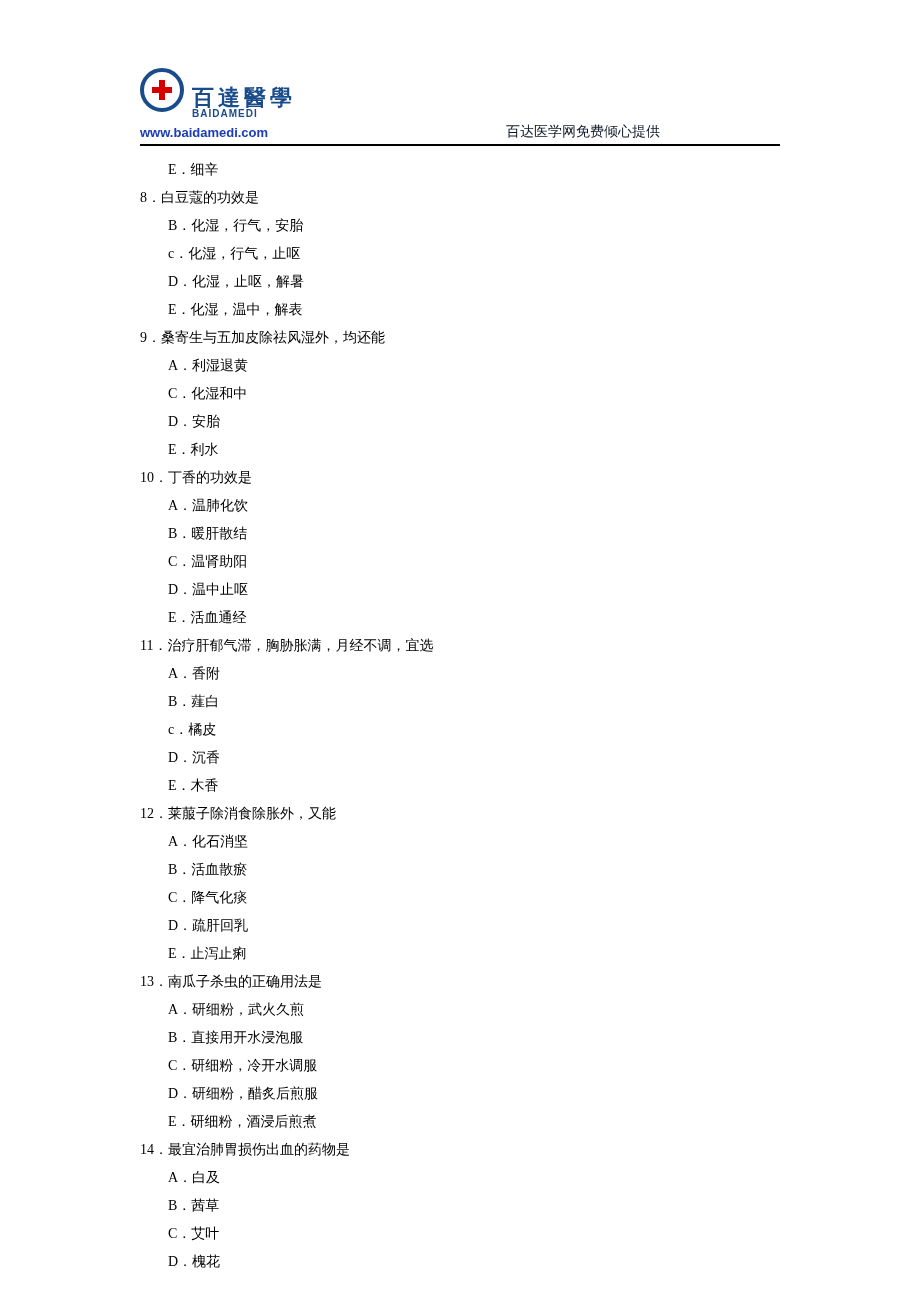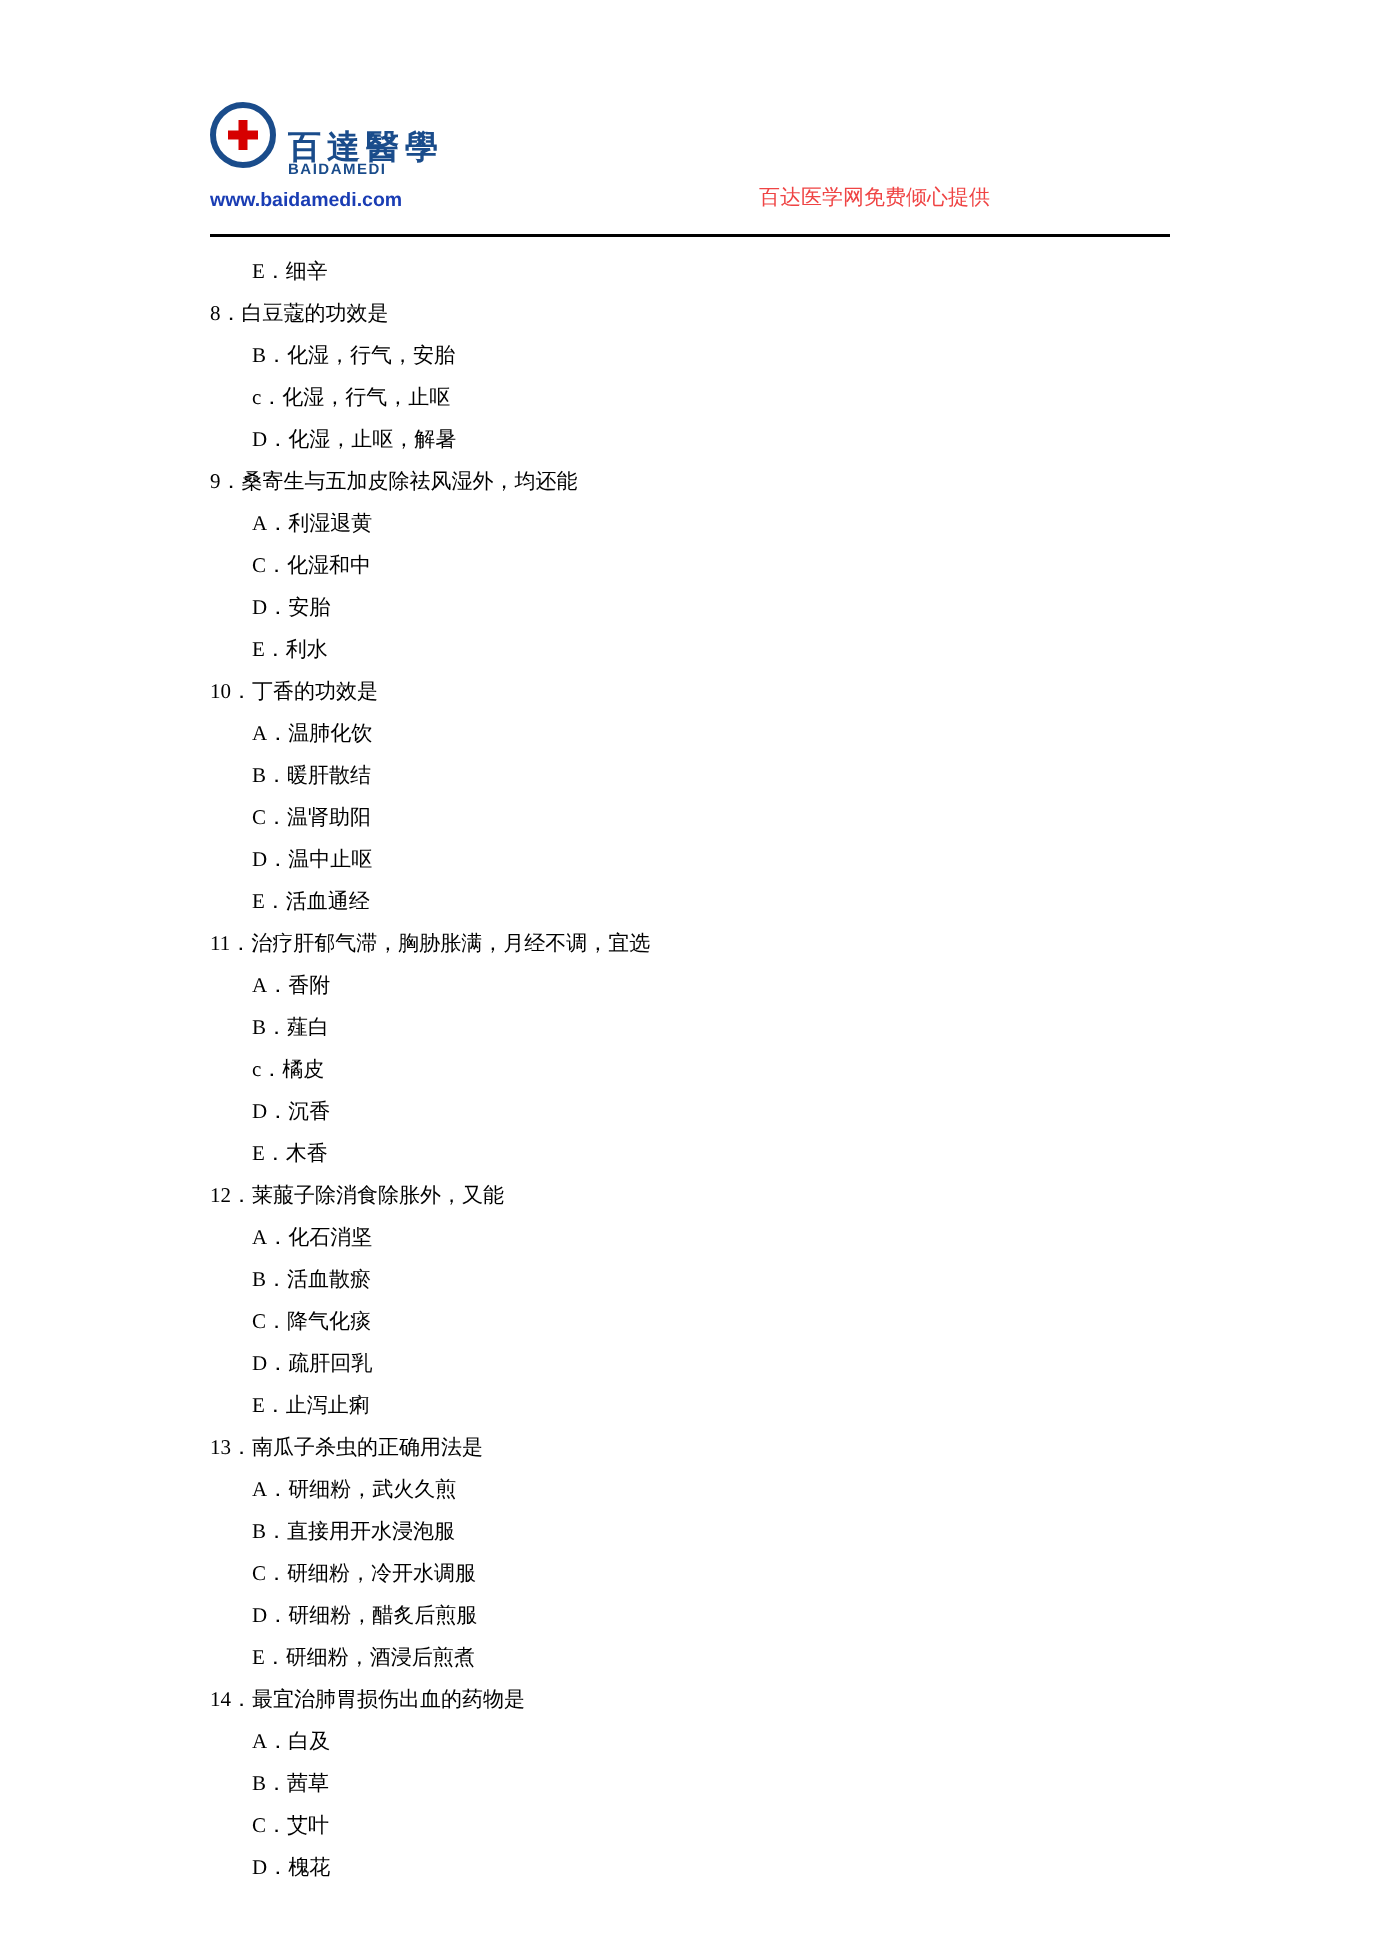--- a/index.html
+++ b/index.html
@@ -54,33 +54,33 @@
     font-size: 10px;
     font-weight: bold;
     color: #1a4c8b;
     letter-spacing: 1px;
   }
   .header-bar {
     display: flex;
     justify-content: space-between;
     align-items: center;
     margin-top: 2px;
-    padding-bottom: 15px;
+    padding-bottom: 3px;
     border-bottom: 2px solid #000;
   }
   .url {
     font-family: Arial, sans-serif;
     font-size: 13px;
     font-weight: bold;
     color: #1a3db4;
   }
   .tagline {
     font-family: "SimSun", "宋体", serif;
     font-size: 14px;
-    color: #ef4444;
+    color: #0f172a;
     margin-right: 120px;
   }
   .content {
     margin-top: 10px;
     line-height: 2.0;
     font-size: 14px;
   }
   .opt {
     padding-left: 28px;
   }
@@ -112,20 +112,21 @@
   </div>
 
   <div class="content">
 
     <div class="opt">E．细辛</div>
 
     <div class="qtext">8．白豆蔻的功效是</div>
     <div class="opt">B．化湿，行气，安胎</div>
     <div class="opt">c．化湿，行气，止呕</div>
     <div class="opt">D．化湿，止呕，解暑</div>
+    <div class="opt">E．化湿，温中，解表</div>
 
     <div class="qtext">9．桑寄生与五加皮除祛风湿外，均还能</div>
     <div class="opt">A．利湿退黄</div>
     <div class="opt">C．化湿和中</div>
     <div class="opt">D．安胎</div>
     <div class="opt">E．利水</div>
 
     <div class="qtext">10．丁香的功效是</div>
     <div class="opt">A．温肺化饮</div>
     <div class="opt">B．暖肝散结</div>

